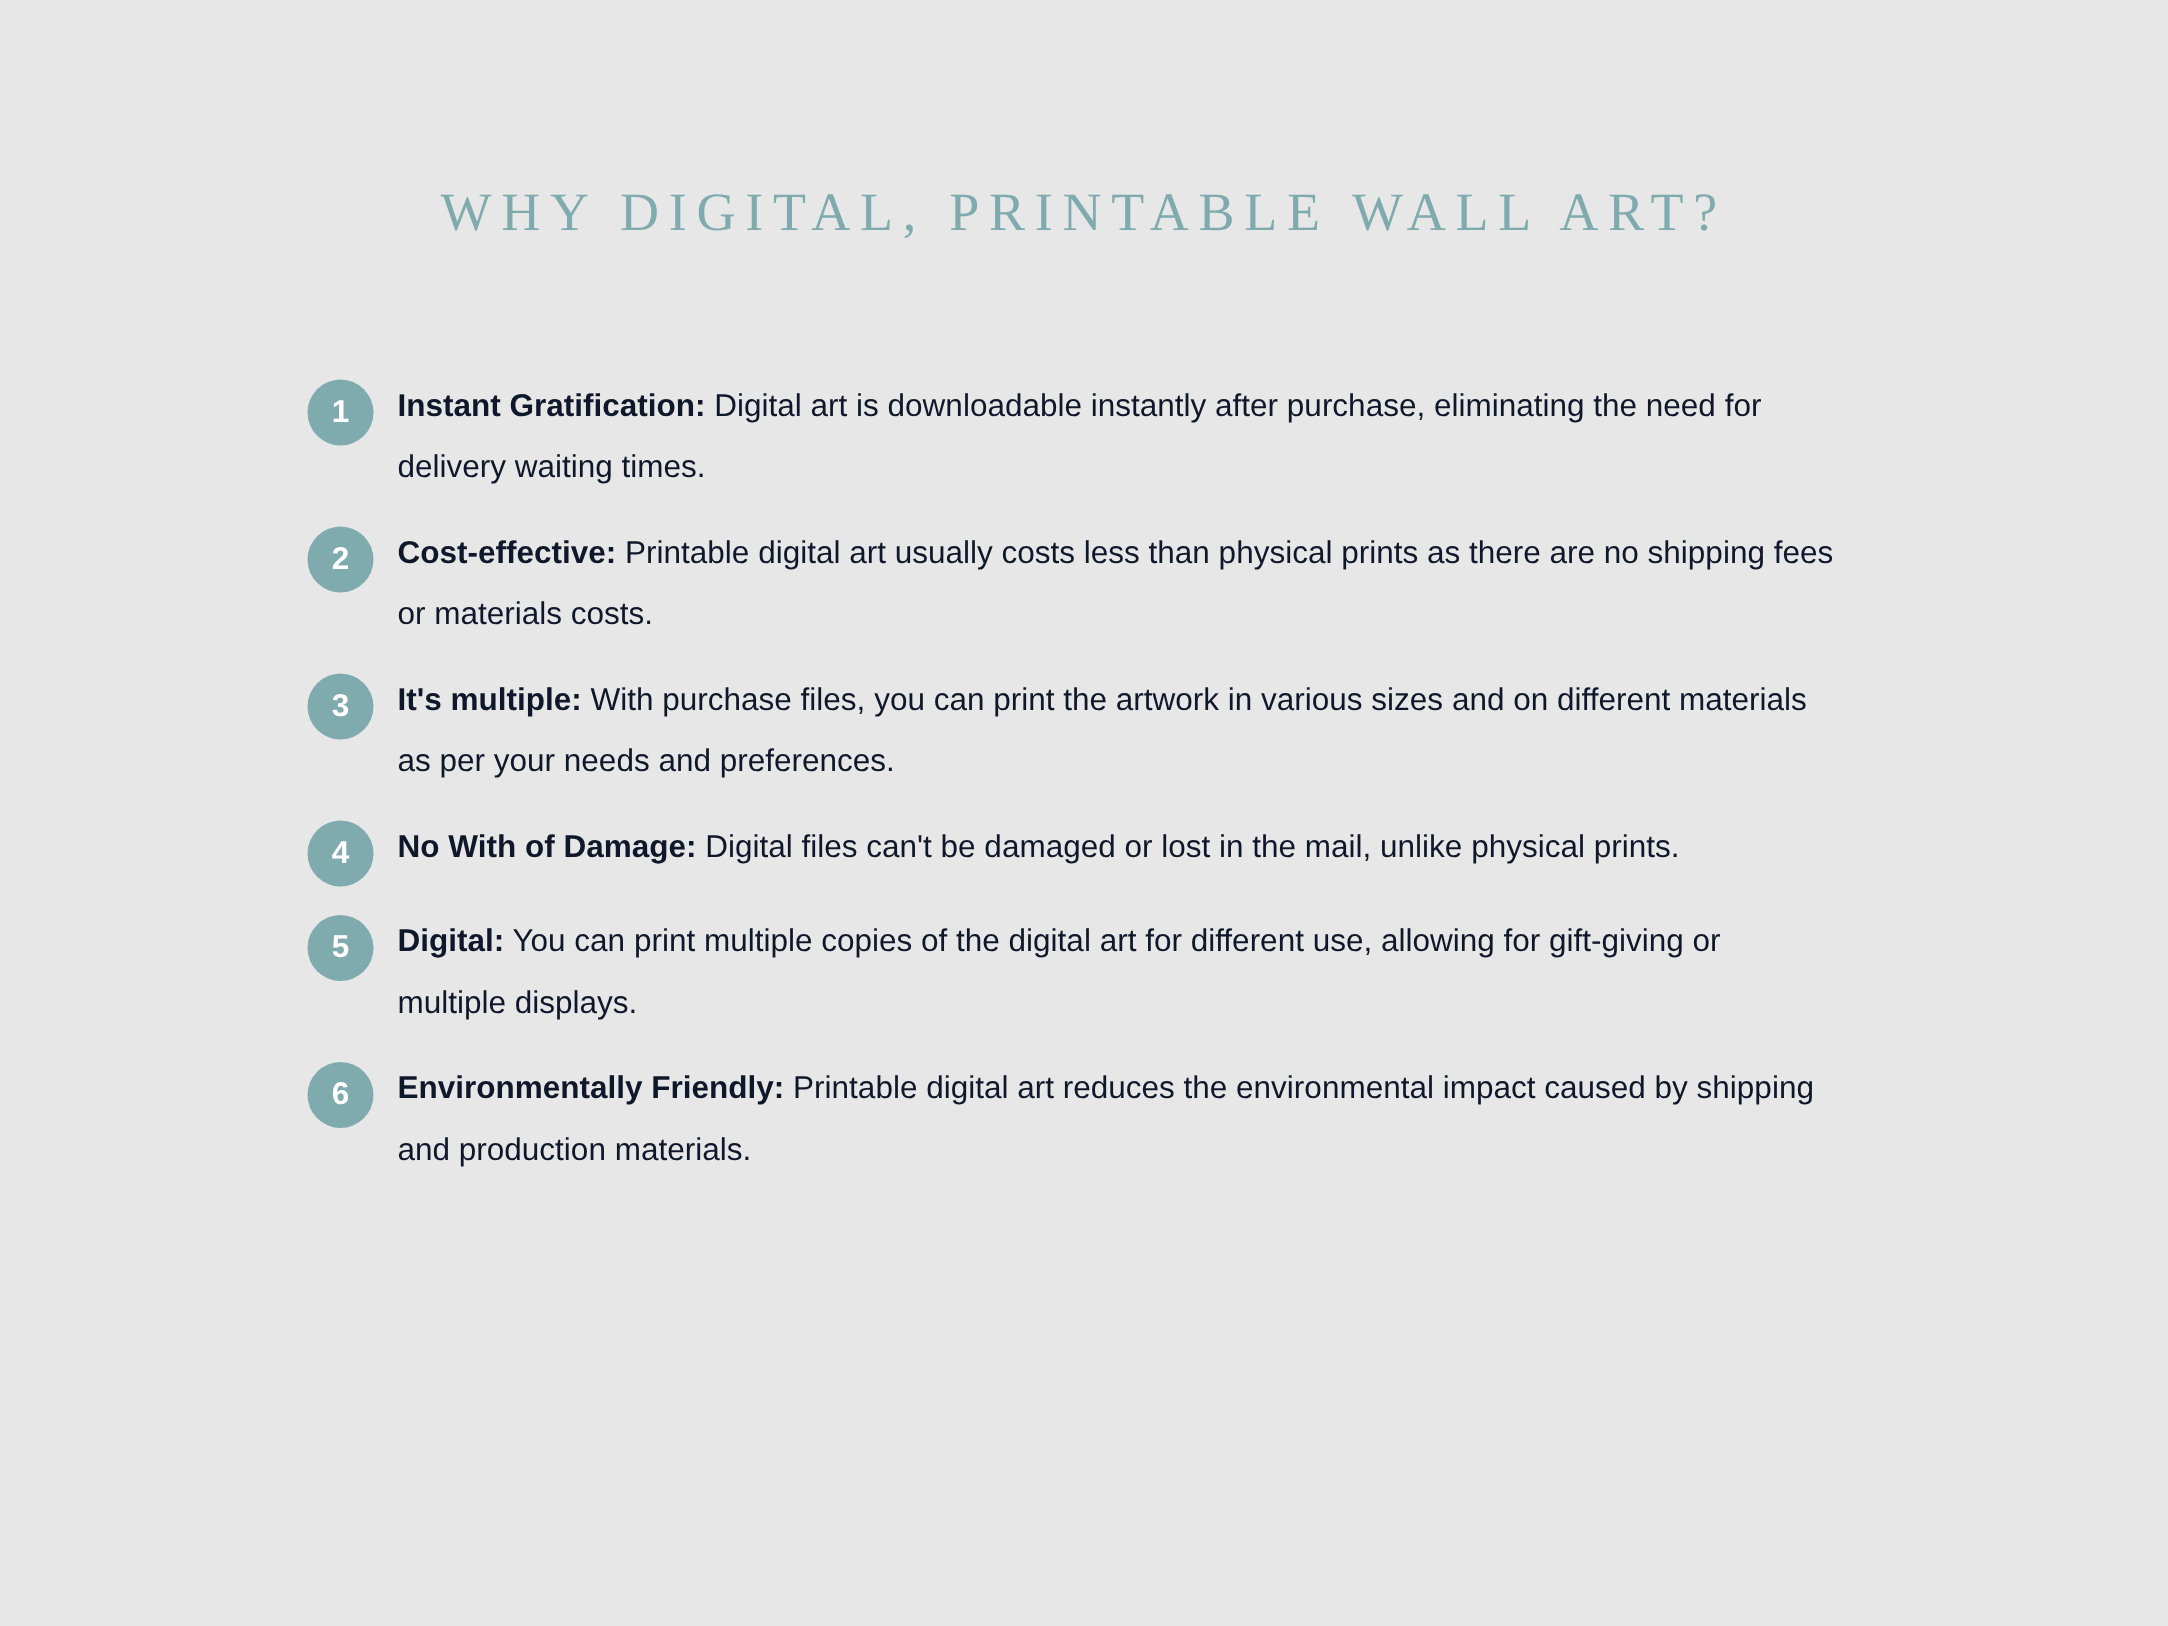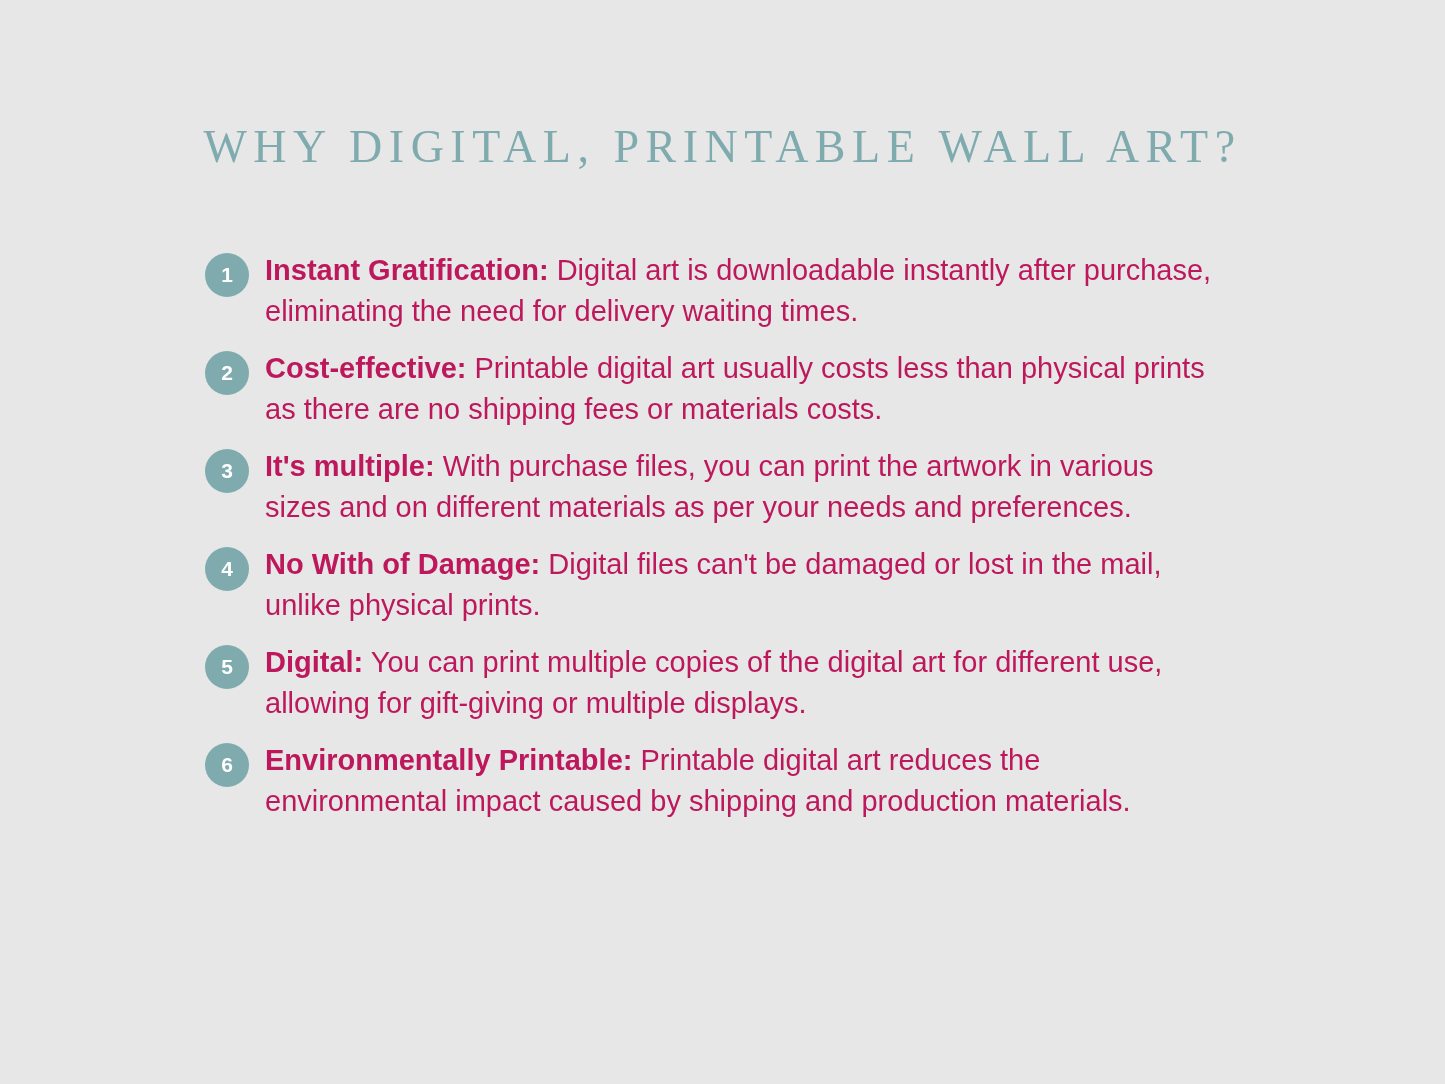--- a/index.html
+++ b/index.html
@@ -19,21 +19,21 @@
     height: 1084px;
     box-sizing: border-box;
   }
   .title {
     position: absolute;
     left: 0;
     top: 120px;
     width: 1445px;
     text-align: center;
     font-family: "Liberation Serif", serif;
-    font-size: 46px;
+    font-size: 36px;
     letter-spacing: 6.5px;
     color: #7fabaf;
     font-weight: 400;
     white-space: nowrap;
   }
   .list {
     position: absolute;
     left: 205px;
     top: 250px;
     width: 1060px;
@@ -53,23 +53,23 @@
     font-size: 21px;
     font-weight: bold;
     display: flex;
     align-items: center;
     justify-content: center;
     margin-right: 16px;
     margin-top: 3px;
     font-family: "Liberation Sans", sans-serif;
   }
   .text {
-    font-size: 29px;
+    font-size: 21px;
     line-height: 41px;
-    color: #be185d;
+    color: #0f172a;
     font-family: "Liberation Sans", sans-serif;
     max-width: 960px;
   }
   .text .lead {
     font-weight: bold;
   }
 </style>
 </head>
 <body>
 
@@ -110,18 +110,18 @@
     <div class="item">
       <div class="badge">5</div>
       <div class="text">
         <span class="lead">Digital:</span><span> You can print multiple copies of the digital art for different use, allowing for gift-giving or multiple displays.</span>
       </div>
     </div>
 
     <div class="item">
       <div class="badge">6</div>
       <div class="text">
-        <span class="lead">Environmentally Printable:</span><span> Printable digital art reduces the environmental impact caused by shipping and production materials.</span>
+        <span class="lead">Environmentally Friendly:</span><span> Printable digital art reduces the environmental impact caused by shipping and production materials.</span>
       </div>
     </div>
 
   </div>
 </div>
 
 </body></html>

